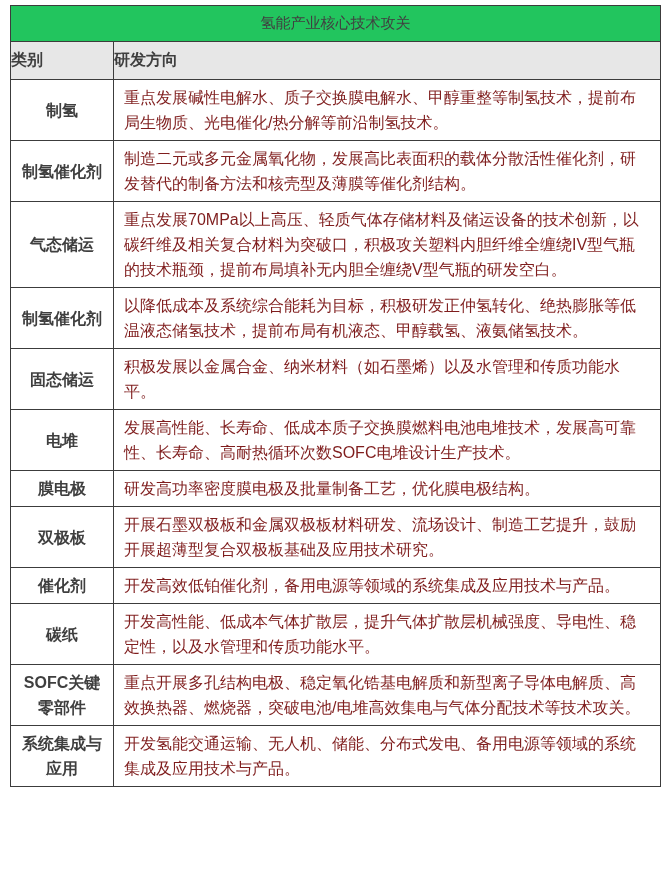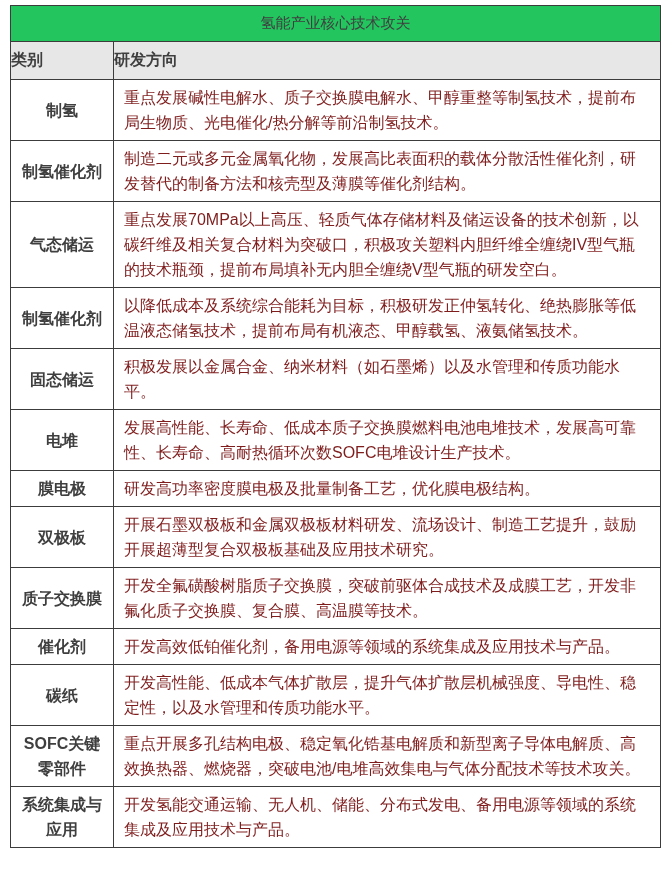--- a/index.html
+++ b/index.html
@@ -108,24 +108,20 @@
         </tr>
         <tr>
           <td class="cat-cell">膜电极</td>
           <td class="dir-cell">研发高功率密度膜电极及批量制备工艺，优化膜电极结构。</td>
         </tr>
         <tr>
           <td class="cat-cell">双极板</td>
           <td class="dir-cell">开展石墨双极板和金属双极板材料研发、流场设计、制造工艺提升，鼓励开展超薄型复合双极板基础及应用技术研究。</td>
         </tr>
         <tr>
-          <td class="cat-cell">质子交换膜</td>
-          <td class="dir-cell">开发全氟磺酸树脂质子交换膜，突破前驱体合成技术及成膜工艺，开发非氟化质子交换膜、复合膜、高温膜等技术。</td>
-        </tr>
-        <tr>
           <td class="cat-cell">催化剂</td>
           <td class="dir-cell">开发高效低铂催化剂，备用电源等领域的系统集成及应用技术与产品。</td>
         </tr>
         <tr>
           <td class="cat-cell">碳纸</td>
           <td class="dir-cell">开发高性能、低成本气体扩散层，提升气体扩散层机械强度、导电性、稳定性，以及水管理和传质功能水平。</td>
         </tr>
         <tr>
           <td class="cat-cell">SOFC关键零部件</td>
           <td class="dir-cell">重点开展多孔结构电极、稳定氧化锆基电解质和新型离子导体电解质、高效换热器、燃烧器，突破电池/电堆高效集电与气体分配技术等技术攻关。</td>

